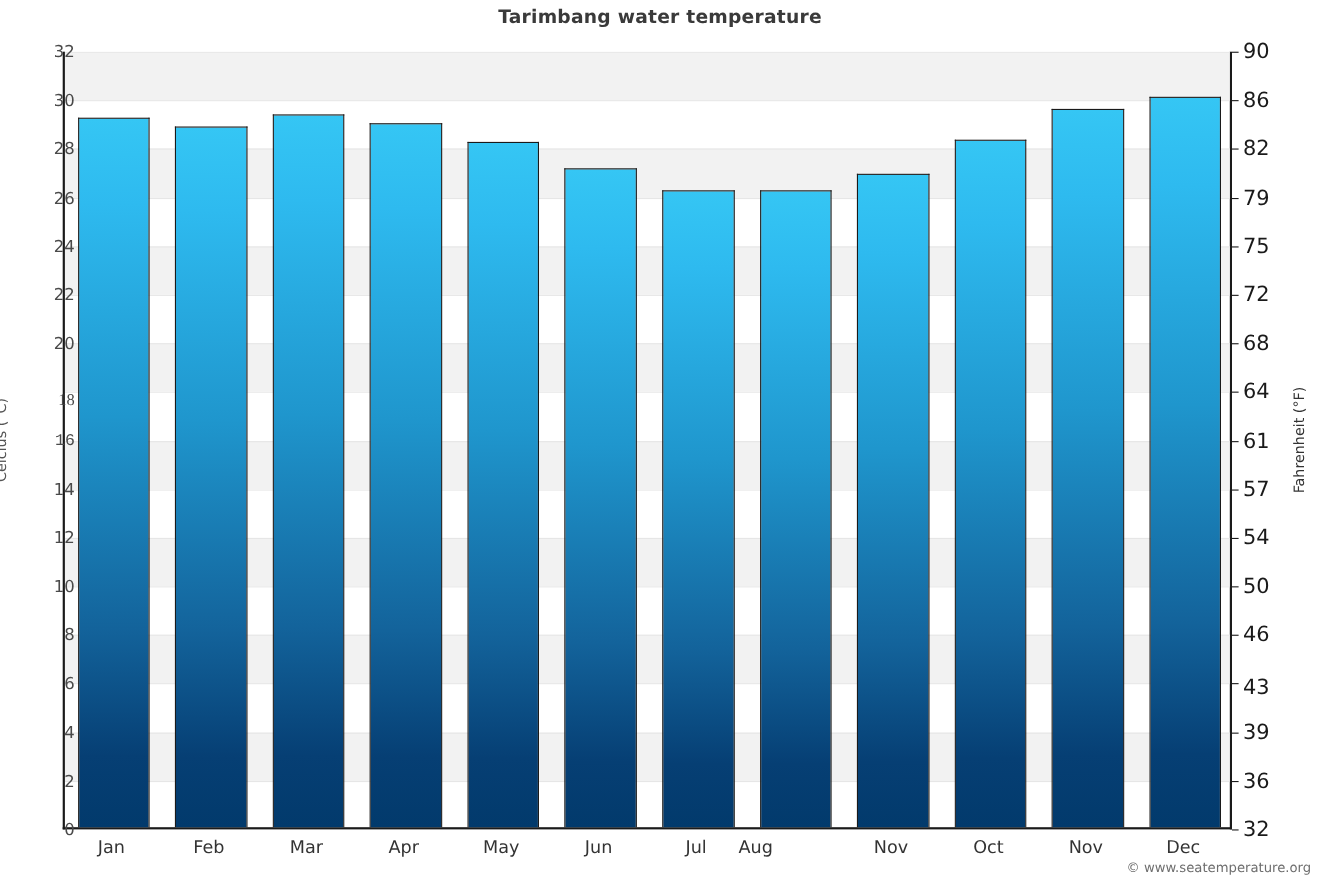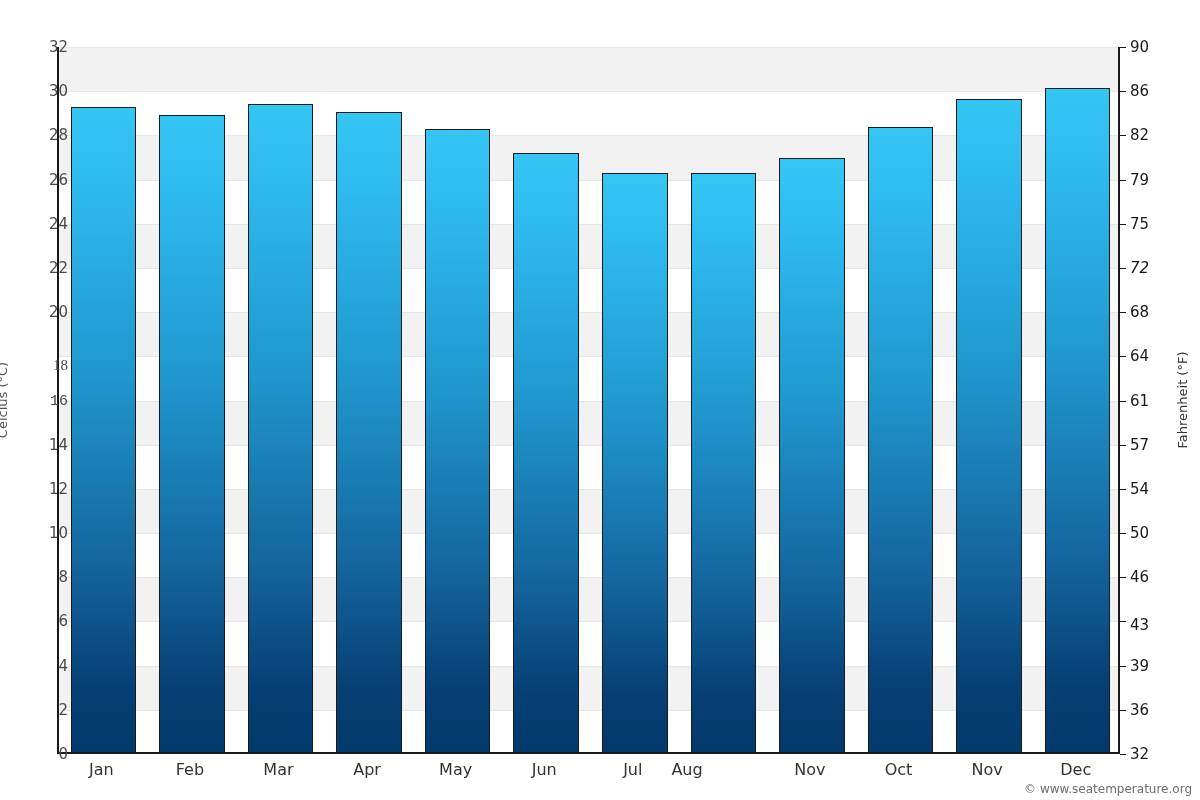--- a/index.html
+++ b/index.html
@@ -96,21 +96,21 @@
     text-align: right;
     font-size: 15px;
     color: #4a4a4a;
     transform: translateY(-50%);
   }
   .y-tick-right {
     position: absolute;
     left: 1130px;
     width: 40px;
     text-align: left;
-    font-size: 15px;
+    font-size: 19px;
     color: #1a1a1a;
     transform: translateY(-50%);
   }
   .tick-mark-right {
     position: absolute;
     left: 1120px;
     width: 6px;
     height: 1px;
     background: #1a1a1a;
   }
@@ -155,20 +155,21 @@
     bottom: 4px;
     font-size: 12px;
     color: #6e6e6e;
   }
 </style>
 </head>
 <body>
 
 <div id="chart-root">
 
+  <div class="chart-title">Tarimbang water temperature</div>
 
   <div class="plot-area">
     <div class="bands" id="bands">
         <div class="gridline" style="top: 662.812px;"></div>
         <div class="band" style="top: 618.625px; height: 44.1875px;"></div>
         <div class="gridline" style="top: 618.625px;"></div>
         <div class="gridline" style="top: 574.438px;"></div>
         <div class="band" style="top: 530.25px; height: 44.1875px;"></div>
         <div class="gridline" style="top: 530.25px;"></div>
         <div class="gridline" style="top: 486.062px;"></div>
@@ -241,21 +242,21 @@
       <div class="y-tick-right" style="top: 488.875px;">54</div>
       <div class="tick-mark-right" style="top: 488.875px;"></div>
       <div class="y-tick-right" style="top: 444.688px;">57</div>
       <div class="tick-mark-right" style="top: 444.688px;"></div>
       <div class="y-tick-right" style="top: 400.5px;">61</div>
       <div class="tick-mark-right" style="top: 400.5px;"></div>
       <div class="y-tick-right" style="top: 356.312px;">64</div>
       <div class="tick-mark-right" style="top: 356.312px;"></div>
       <div class="y-tick-right" style="top: 312.125px;">68</div>
       <div class="tick-mark-right" style="top: 312.125px;"></div>
-      <div class="y-tick-right" style="top: 267.938px; font-style: italic;">72</div>
+      <div class="y-tick-right" style="top: 267.938px;">72</div>
       <div class="tick-mark-right" style="top: 267.938px;"></div>
       <div class="y-tick-right" style="top: 223.75px;">75</div>
       <div class="tick-mark-right" style="top: 223.75px;"></div>
       <div class="y-tick-right" style="top: 179.562px;">79</div>
       <div class="tick-mark-right" style="top: 179.562px;"></div>
       <div class="y-tick-right" style="top: 135.375px;">82</div>
       <div class="tick-mark-right" style="top: 135.375px;"></div>
       <div class="y-tick-right" style="top: 91.1875px;">86</div>
       <div class="tick-mark-right" style="top: 91.1875px;"></div>
       <div class="y-tick-right" style="top: 47px;">90</div>

